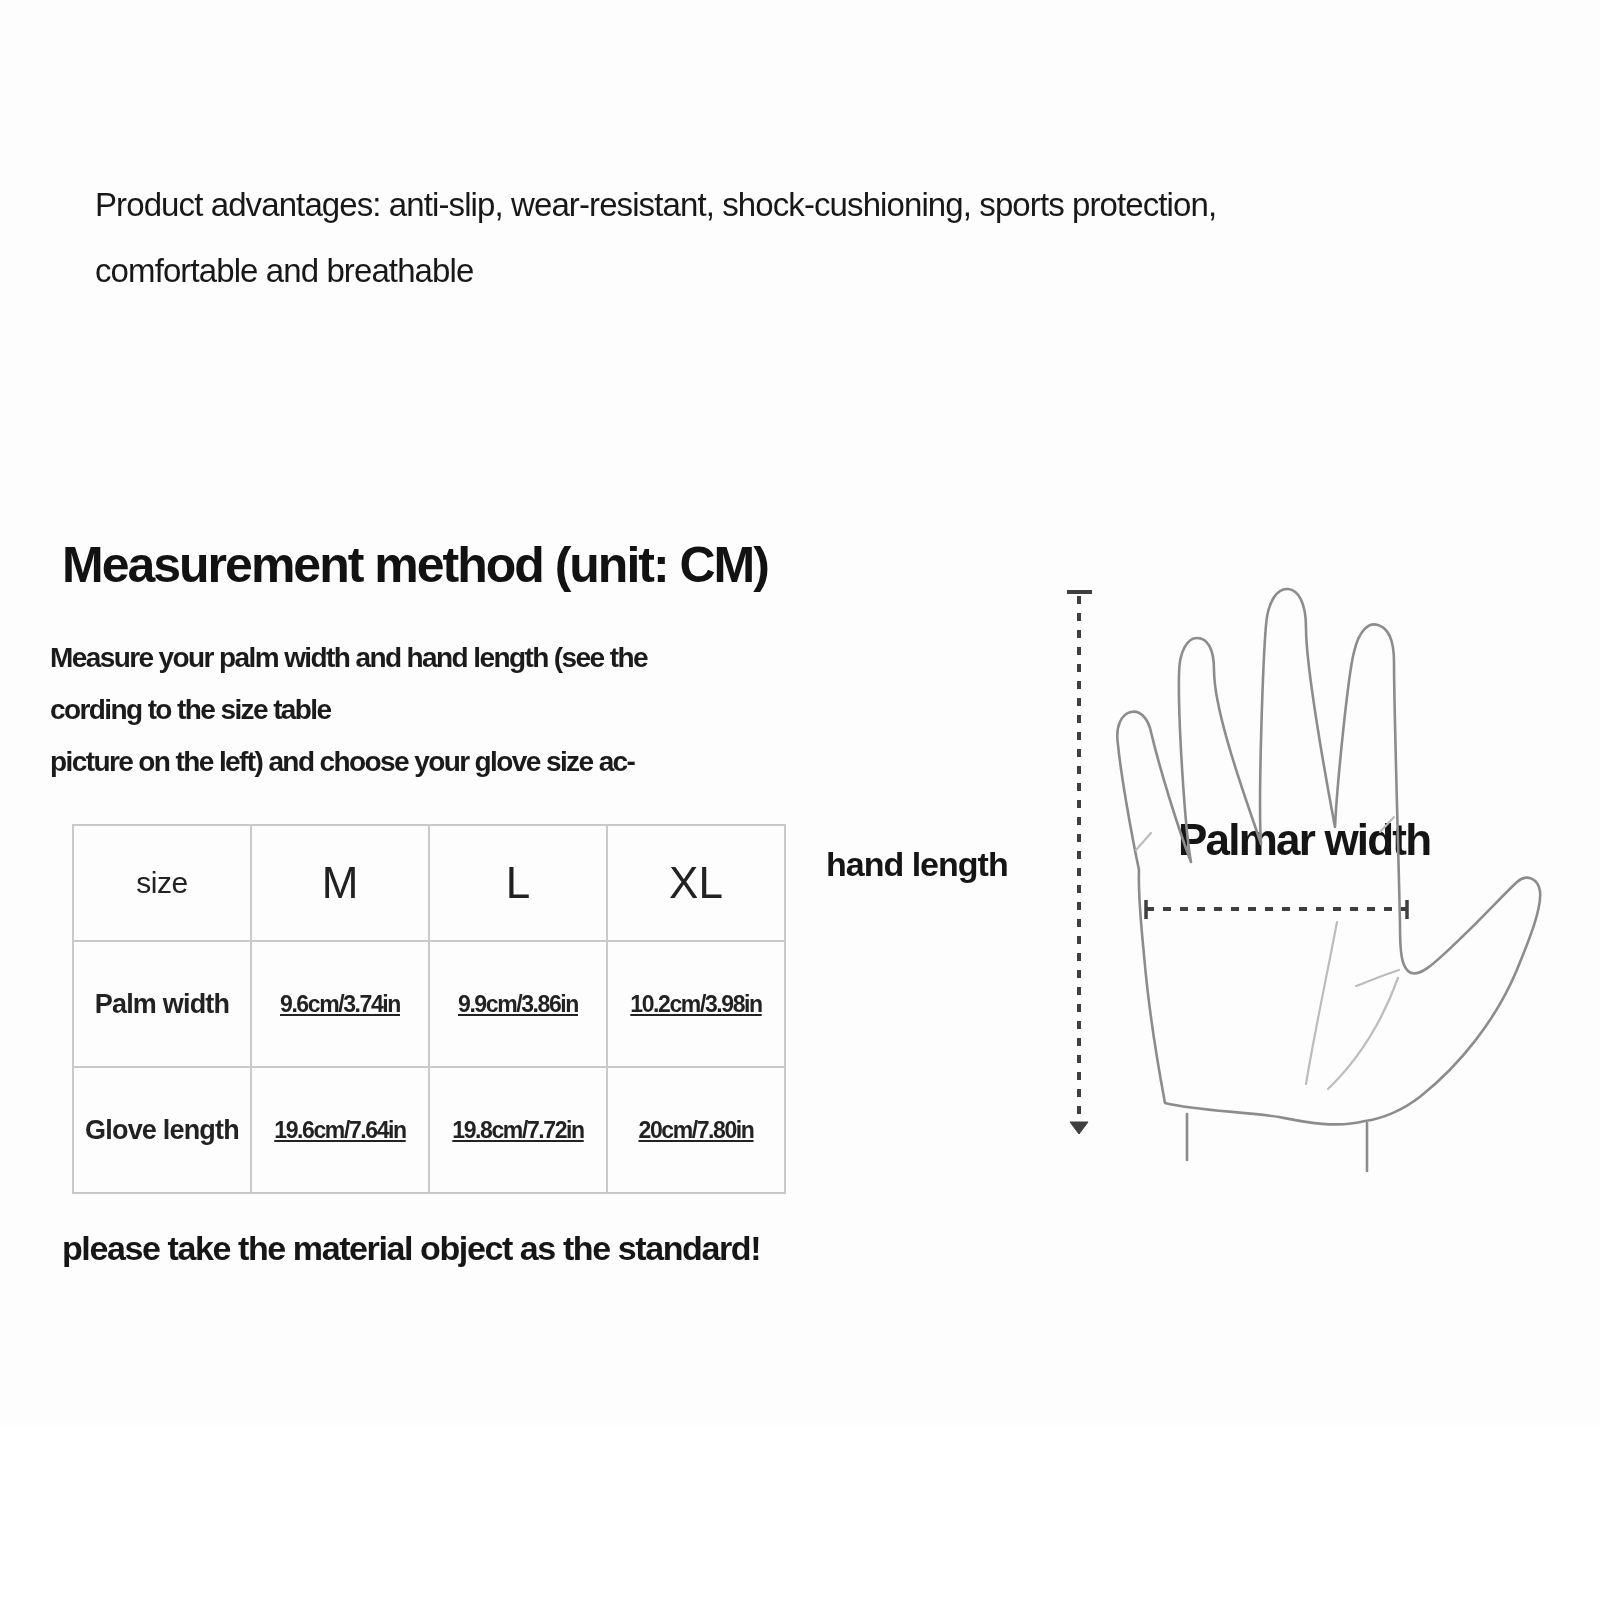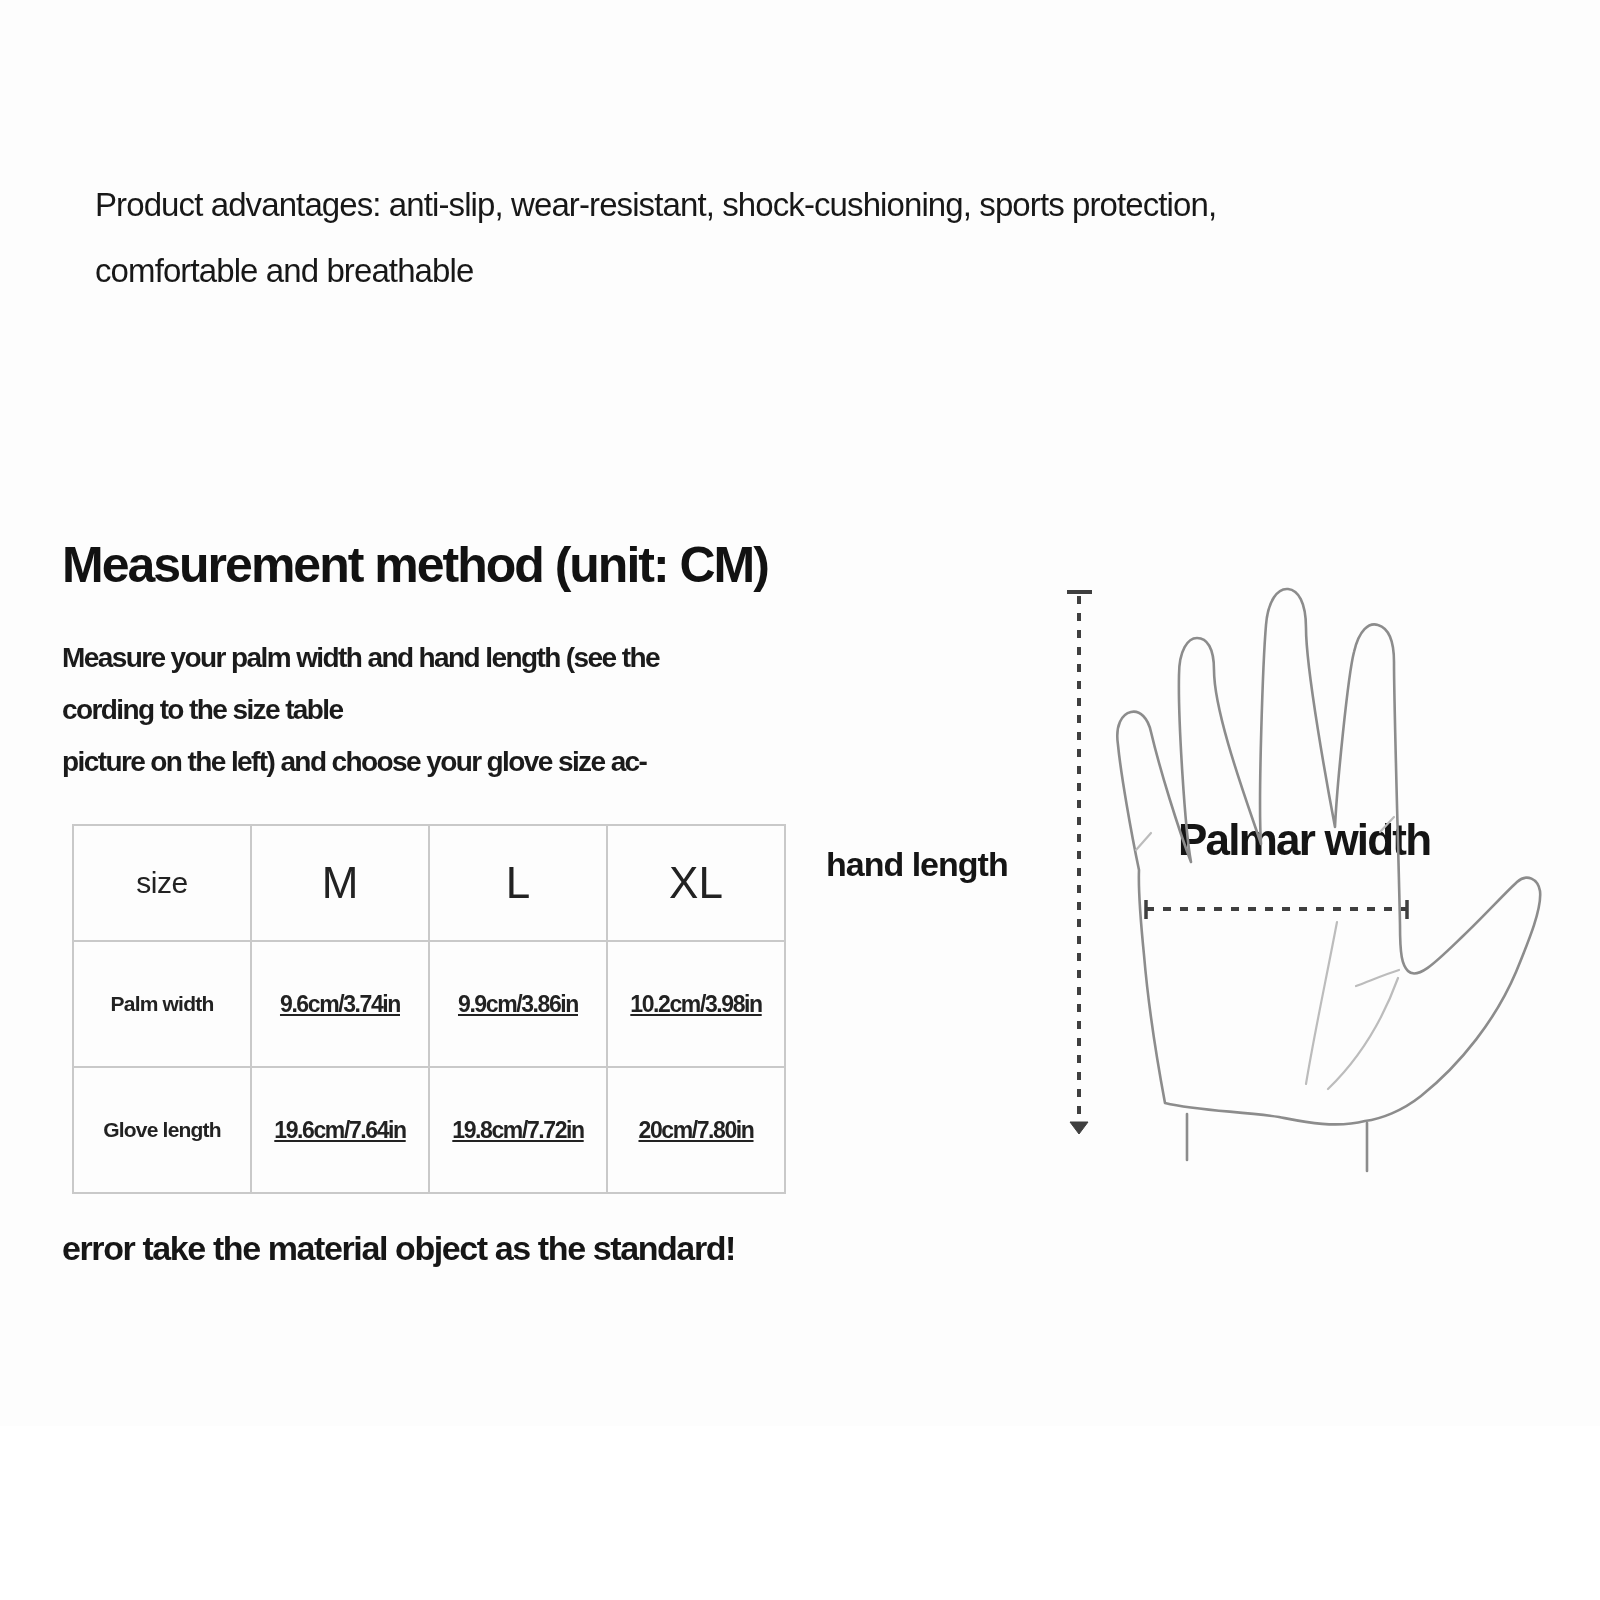--- a/index.html
+++ b/index.html
@@ -11,33 +11,33 @@
   .abs{position:absolute;}
 
   
   .advantages{left:95px;top:172px;width:1380px;font-size:33px;letter-spacing:-0.9px;
     font-weight:400;color:#181818;line-height:66px;}
 
   
   .heading{left:62px;top:536px;font-size:50px;font-weight:700;letter-spacing:-2px;color:#121212;}
 
   
-  .instructions{left:62px;top:632px;font-size:28px;font-weight:700;letter-spacing:-1.6px;
+  .instructions{left:50px;top:632px;font-size:28px;font-weight:700;letter-spacing:-1.6px;
     color:#1b1b1b;line-height:52px;}
 
   
   .size-table-wrap{left:72px;top:824px;width:714px;border-radius:20px;}
   table.size-table{border-collapse:collapse;table-layout:fixed;width:714px;background:transparent;}
   table.size-table td{border:2px solid #c9c9c9;text-align:center;vertical-align:middle;
     color:#222;overflow:hidden;}
   tr.hdr td{height:112px;}
   tr.datarow td{height:122px;}
   td.size-cell{font-size:30px;font-weight:400;letter-spacing:-0.5px;}
   td.size-col-hdr{font-size:44px;font-weight:400;color:#3a3a3a;}
-  td.row-label{font-size:21px;font-weight:700;letter-spacing:-0.8px;text-align:left;}
+  td.row-label{font-size:27px;font-weight:700;letter-spacing:-0.8px;text-align:left;}
   td.val{font-size:23px;font-weight:700;letter-spacing:-1.4px;text-decoration:underline;}
 
   
   .tips{left:62px;top:1220px;font-size:34px;font-weight:700;letter-spacing:-1.4px;
     color:#161616;line-height:57px;}
 
   
   .hand-figure-svg{left:820px;top:540px;}
   .hand-length-label{left:826px;top:845px;width:222px;text-align:left;
     font-size:34px;font-weight:700;letter-spacing:-1px;color:#151515;}
@@ -81,21 +81,21 @@
         <td class="row-label">Glove length</td>
         <td class="val">19.6cm/7.64in</td>
         <td class="val">19.8cm/7.72in</td>
         <td class="val">20cm/7.80in</td>
       </tr>
     </tbody>
       </table>
   </div>
 
   <div class="abs tips">
-    <div>error take the material object as the standard!</div>
+    <div>please take the material object as the standard!</div>
   </div>
 
   <div class="abs hand-length-label">hand length</div>
   <div class="abs palmar-width-label">Palmar width</div>
 
   <svg class="abs hand-figure-svg" width="740" height="700" viewBox="0 0 740 700" xmlns="http://www.w3.org/2000/svg">
 
     <path d="M 345,563
          C 336,515 328,462 324,415
          C 321,385 318,355 319,330

